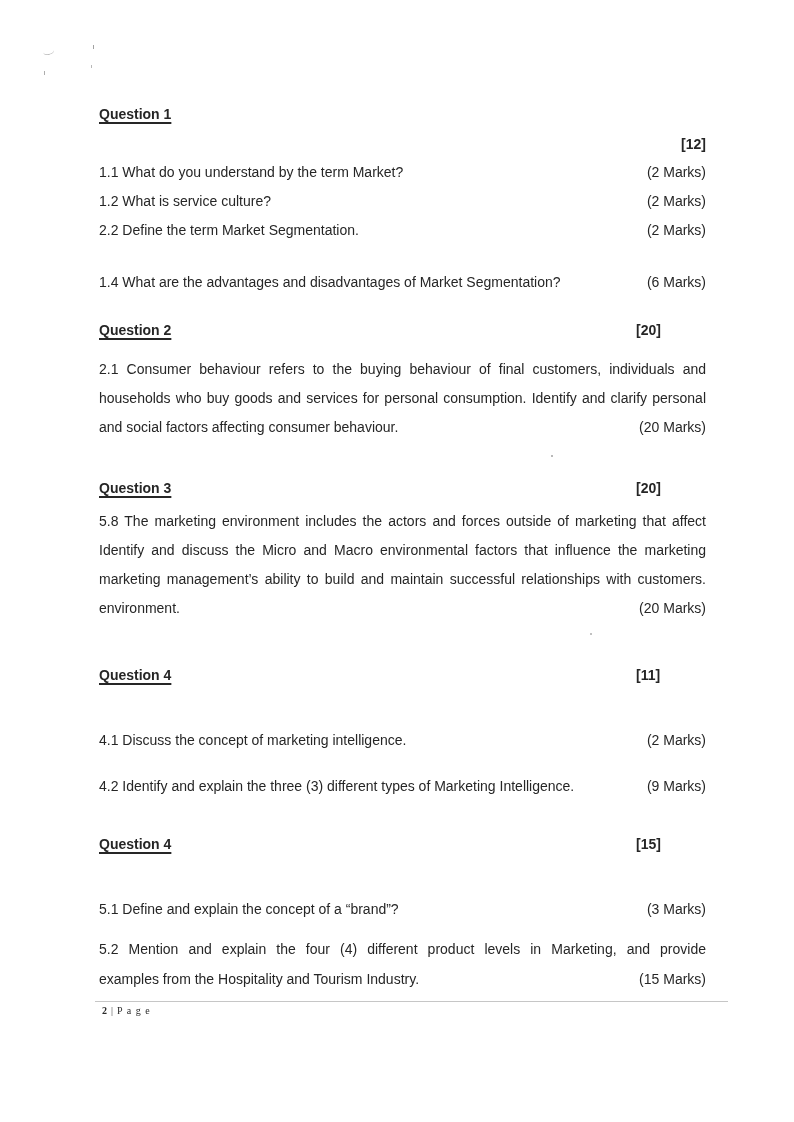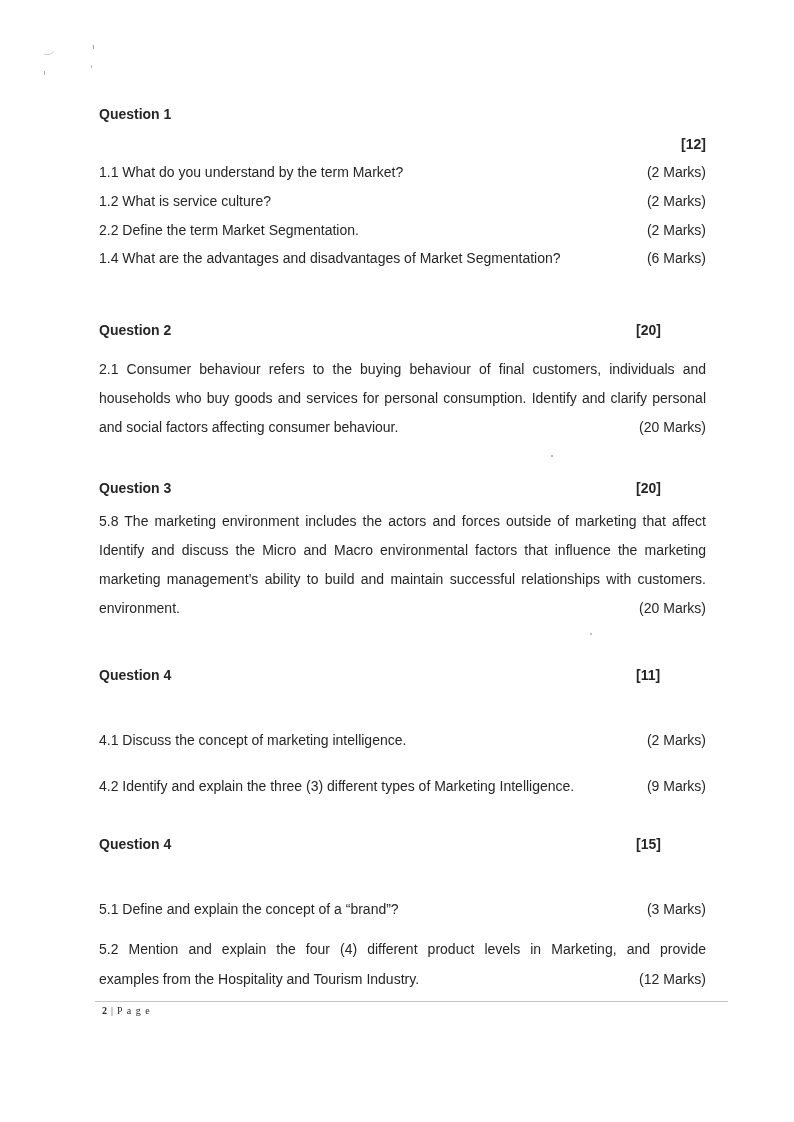--- a/index.html
+++ b/index.html
@@ -17,20 +17,21 @@
   .s1 { top: 104px; }
   .s2 { top: 320px; }
   .s3 { top: 478px; }
   .s4 { top: 665px; }
   .s5 { top: 834px; }
 
   .qhead { display: flex; line-height: 20px; }
   .qtitle {
     flex: 1;
     font-weight: bold;
+    text-decoration: underline;
     text-decoration-thickness: 1.5px;
     text-underline-offset: 3px;
   }
   .qtotal { width: 70px; flex-shrink: 0; font-weight: bold; }
 
   .item-row { display: flex; line-height: 20px; }
   .item-text { flex: 1; padding-right: 4px; }
   .item-marks { width: 70px; flex-shrink: 0; white-space: nowrap; text-align: right; }
 
   .para-line {
@@ -44,21 +45,21 @@
     line-height: 29px;
   }
   .lh30 .para-line, .lh30.para-last { line-height: 30px; }
   .para-last .marks { white-space: nowrap; text-align: right; }
 
   .mt8  { margin-top: 8px; }
   .mt9  { margin-top: 9px; }
   .mt10 { margin-top: 10px; }
   .mt14 { margin-top: 26px; gap: 48px; }
   .mt15 { margin-top: 15px; }
-  .mt16 { margin-top: 8px; }
+  .mt16 { margin-top: 32px; }
   .mt45 { margin-top: 45px; }
 
   .footer-rule {
     position: absolute;
     left: 95px; top: 1001px;
     width: 633px; height: 0;
     border-top: 1px solid #c6c6c6;
   }
   .footer-text {
     position: absolute;
@@ -176,21 +177,21 @@
       <span class="qtotal">[15]</span>
     </div>
     <div class="item-row mt45">
       <span class="item-text">5.1 Define and explain the concept of a “brand”?</span>
       <span class="item-marks">(3 Marks)</span>
     </div>
     <div class="mt15 lh30">
       <div class="para-line">5.2 Mention and explain the four (4) different product levels in Marketing, and provide</div>
       <div class="para-last lh30">
         <span>examples from the Hospitality and Tourism Industry.</span>
-        <span class="marks">(12 Marks)</span>
+        <span class="marks">(15 Marks)</span>
       </div>
     </div>
   </div>
 
   <div class="footer-rule"></div>
   <div class="footer-text">
     <span class="num">2</span><span class="sep">|</span><span>P a g e</span>
   </div>
 
 </div>

